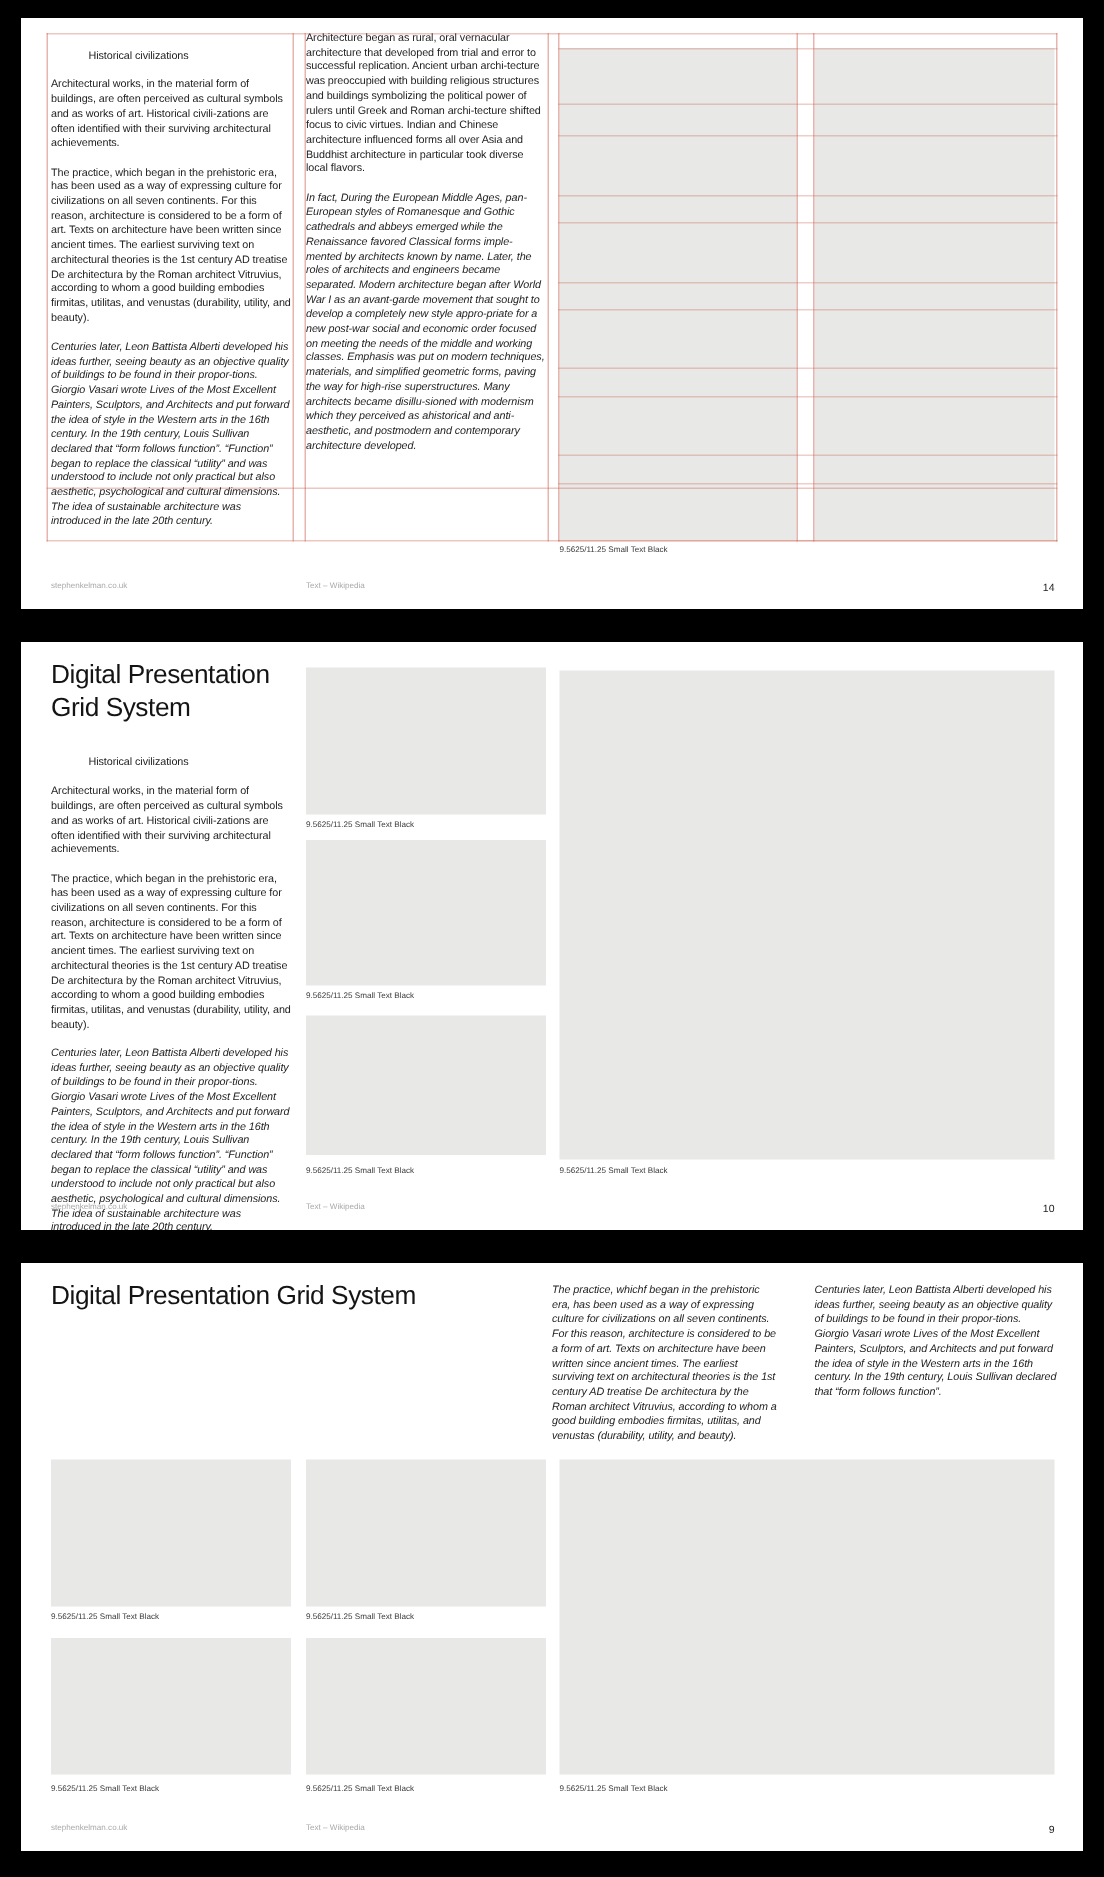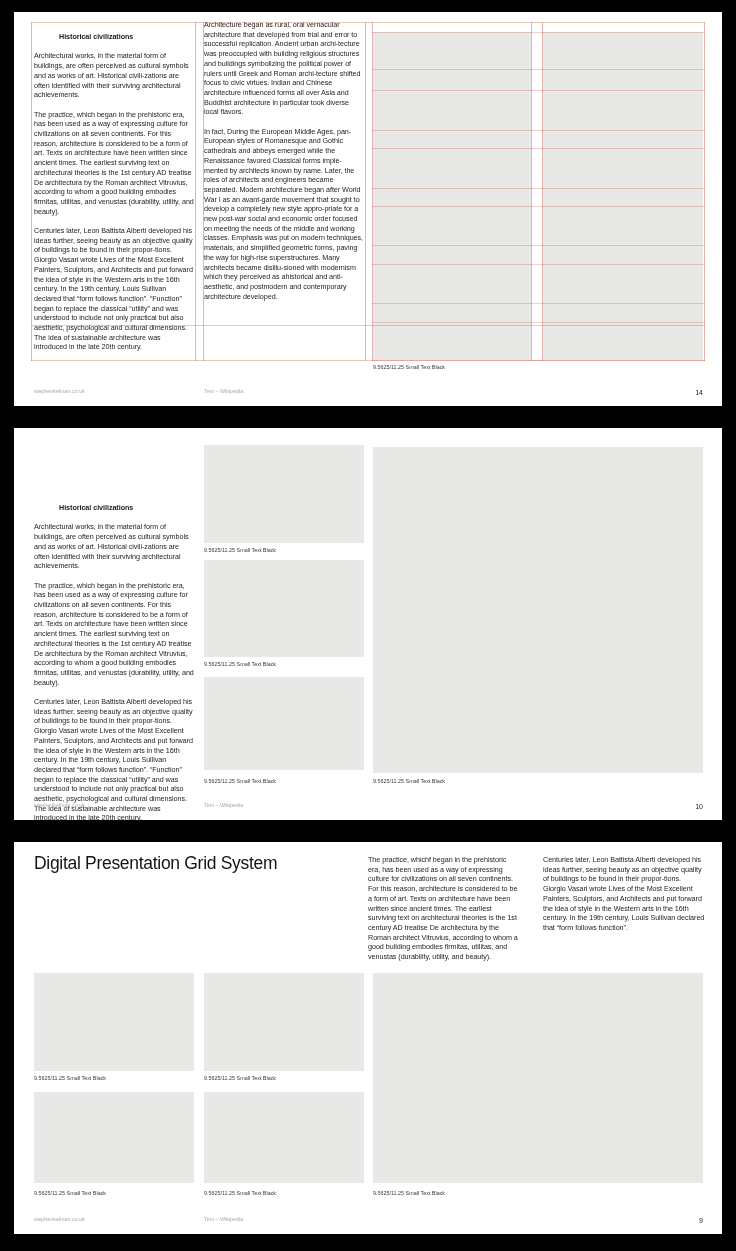--- a/index.html
+++ b/index.html
@@ -16,23 +16,23 @@
   #page-14{top:12px;height:394px;}
   #page-10{top:428px;height:392px;}
   #page-9{top:842px;height:392px;}
 
   .col{position:absolute;width:161px;}
   .bp{
     margin:0 0 9.7px 0;
     font-size:7.2px;line-height:9.7px;letter-spacing:-0.05px;
     color:#1d1d1d;
   }
-  .bp:last-child{margin-bottom:0;}
+  .bp:last-child{margin-bottom:0;font-style:italic;}
   .heading{
-    font-size:7.2px;line-height:9.7px;font-weight:bold;
+    font-size:7.2px;line-height:9.7px;font-weight:normal;
     color:#1d1d1d;margin:0 0 9.7px 0;letter-spacing:-0.05px;padding-left:25px;
   }
   .page-title{
     position:absolute;left:20px;top:10px;
     font-size:17.5px;line-height:22px;letter-spacing:-0.3px;
     color:#141414;font-weight:normal;
   }
   .gbox{position:absolute;background:#e8e8e7;}
   .caption{
     position:absolute;
@@ -104,20 +104,24 @@
 
     <div class="caption" style="left:359px;top:352px;">9.5625/11.25 Small Text Black</div>
 
     <div class="footer-site">stephenkelman.co.uk</div>
     <div class="footer-source">Text – Wikipedia</div>
     <div class="page-number">14</div>
   </div>
 
   <div class="page" id="page-10">
 
+    <div class="page-title">
+      <span>Digital Presentation</span><br>
+      <span>Grid System</span>
+    </div>
 
     <div class="col" style="left:20px;top:75px;">
       <div class="heading">Historical civilizations</div>
       <p class="bp">Architectural works, in the material form of buildings, are often perceived as cultural symbols and as works of art. Historical civili-zations are often identified with their surviving architectural achievements.</p>
       <p class="bp">The practice, which began in the prehistoric era, has been used as a way of expressing culture for civilizations on all seven continents. For this reason, architecture is considered to be a form of art. Texts on architecture have been written since ancient times. The earliest surviving text on architectural theories is the 1st century AD treatise De architectura by the Roman architect Vitruvius, according to whom a good building embodies firmitas, utilitas, and venustas (durability, utility, and beauty).</p>
       <p class="bp">Centuries later, Leon Battista Alberti developed his ideas further, seeing beauty as an objective quality of buildings to be found in their propor-tions. Giorgio Vasari wrote Lives of the Most Excellent Painters, Sculptors, and Architects and put forward the idea of style in the Western arts in the 16th century. In the 19th century, Louis Sullivan declared that “form follows function”. “Function” began to replace the classical “utility” and was understood to include not only practical but also aesthetic, psychological and cultural dimensions. The idea of sustainable architecture was introduced in the late 20th century.</p>
     </div>
 
     <div class="gbox" style="left:190px;top:17px;width:160px;height:98px;"></div>
     <div class="caption" style="left:190px;top:119px;">9.5625/11.25 Small Text Black</div>

